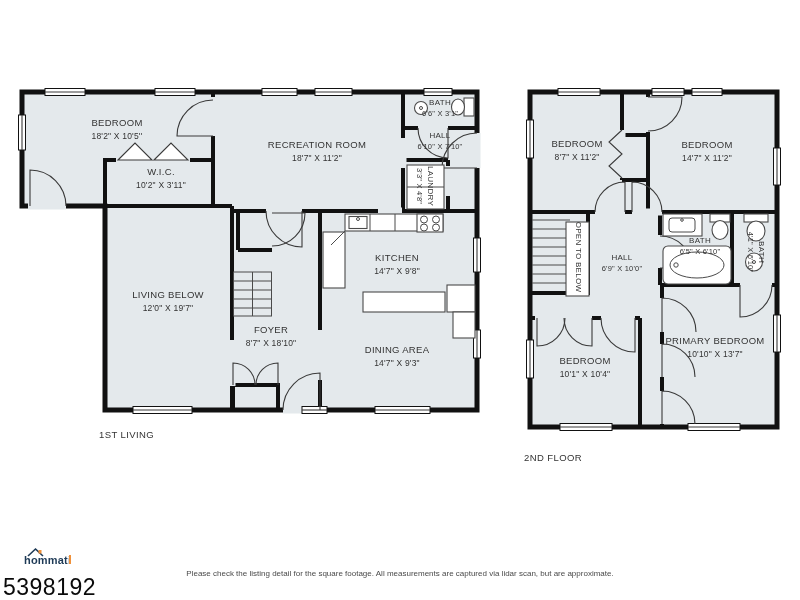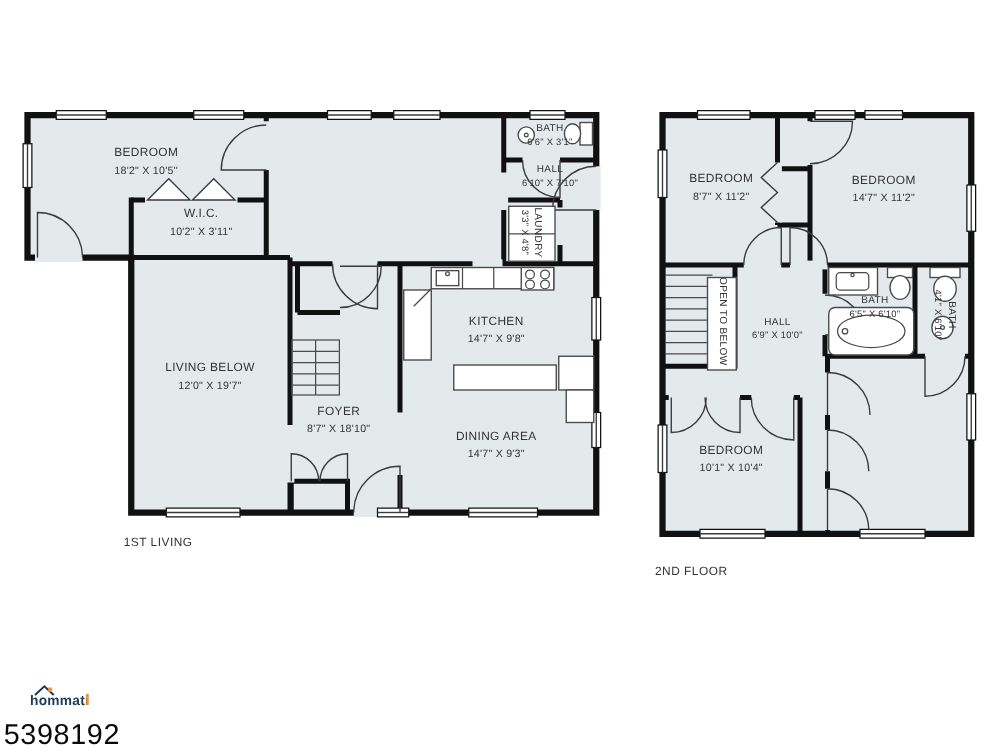--- a/index.html
+++ b/index.html
@@ -245,20 +245,24 @@
 </svg>
 
 <div class="room-label" style="left:117px;top:129px">
   <div class="rname">BEDROOM</div>
   <div class="rdims">18'2" X 10'5''</div>
 </div>
 <div class="room-label" style="left:161px;top:178px">
   <div class="rname">W.I.C.</div>
   <div class="rdims">10'2" X 3'11"</div>
 </div>
+<div class="room-label" style="left:317px;top:151px">
+  <div class="rname">RECREATION ROOM</div>
+  <div class="rdims">18'7" X 11'2"</div>
+</div>
 <div class="room-label small" style="left:440px;top:108px">
   <div class="rname">BATH</div>
   <div class="rdims">6'6" X 3'1"</div>
 </div>
 <div class="room-label small" style="left:440px;top:141px">
   <div class="rname">HALL</div>
   <div class="rdims">6'10" X 7'10"</div>
 </div>
 <div class="room-label small vert" style="left:425px;top:186px">
   <div class="rname">LAUNDRY</div>
@@ -300,26 +304,31 @@
   <div class="rname">BATH</div>
   <div class="rdims">6'5" X 6'10"</div>
 </div>
 <div class="room-label small vert" style="left:756px;top:252px">
   <div class="rname">BATH</div>
   <div class="rdims">4'1" X 6'10"</div>
 </div>
 <div class="room-label" style="left:585px;top:367px">
   <div class="rname">BEDROOM</div>
   <div class="rdims">10'1" X 10'4"</div>
+</div>
+<div class="room-label" style="left:715px;top:347px">
+  <div class="rname">PRIMARY BEDROOM</div>
+  <div class="rdims">10'10" X 13'7"</div>
 </div>
 
 <div class="floor-title" style="left:99px;top:429px">1ST LIVING</div>
 <div class="floor-title" style="left:524px;top:452px">2ND FLOOR</div>
 
 <svg class="logo" viewBox="0 0 60 22">
   <path d="M6,9 L13.5,2 L21,9" fill="none" stroke="#1e3a56" stroke-width="1.6"></path>
   <rect x="16.5" y="3" width="3" height="3.5" fill="#f0913a"></rect>
   <text x="2" y="17" fill="#1e3a56">hommati</text>
   <rect x="47" y="8" width="2" height="9" fill="#f0913a"></rect>
 </svg>
 <div class="listing-id">5398192</div>
+<div class="disclaimer">Please check the listing detail for the square footage. All measurements are captured via lidar scan, but are approximate.</div>
 
 </div>
 
 </body></html>

